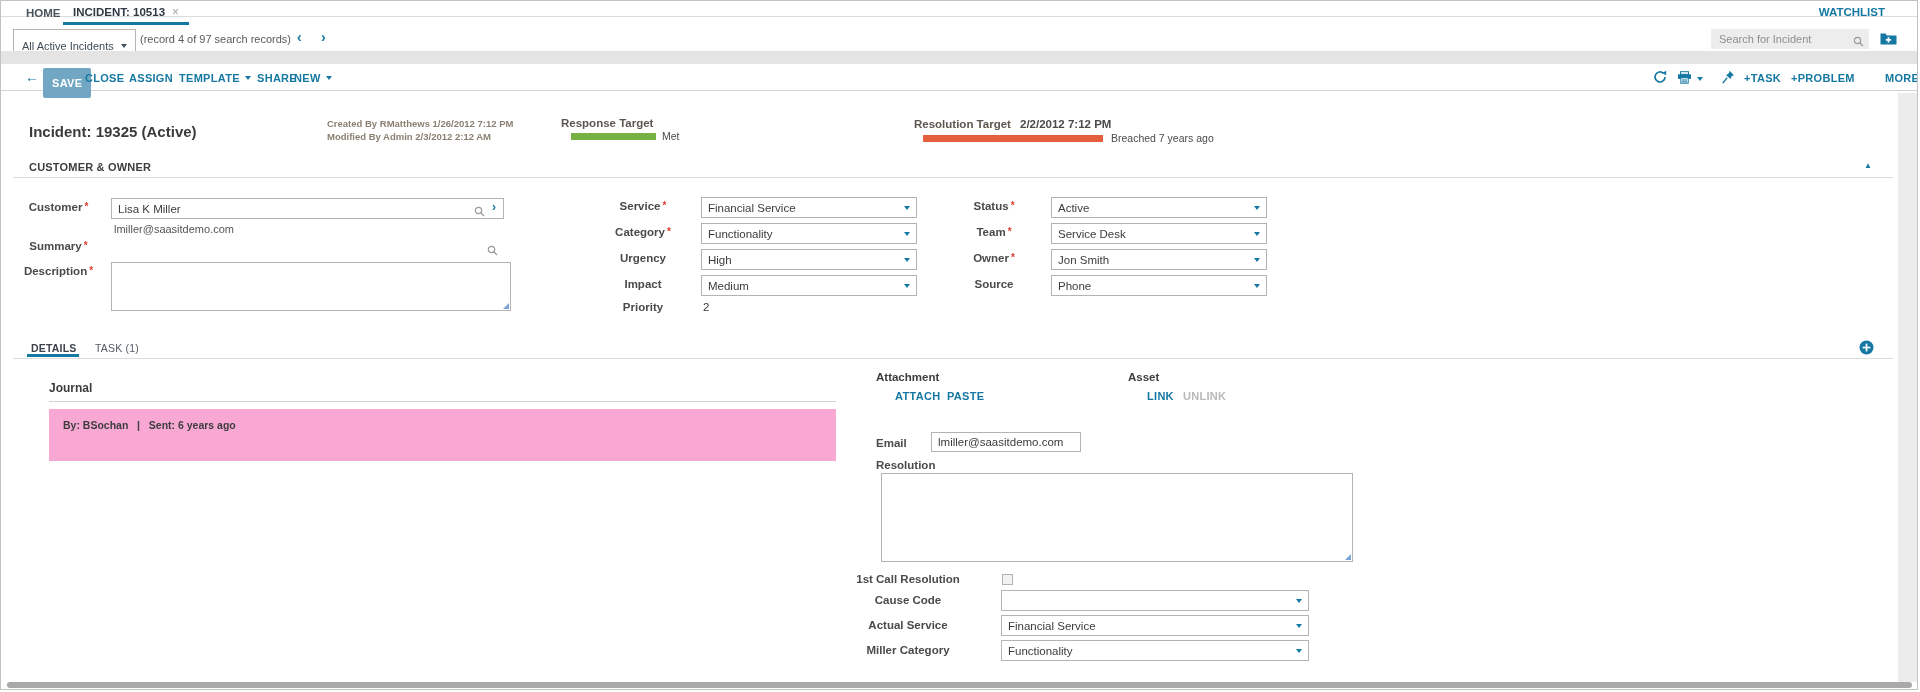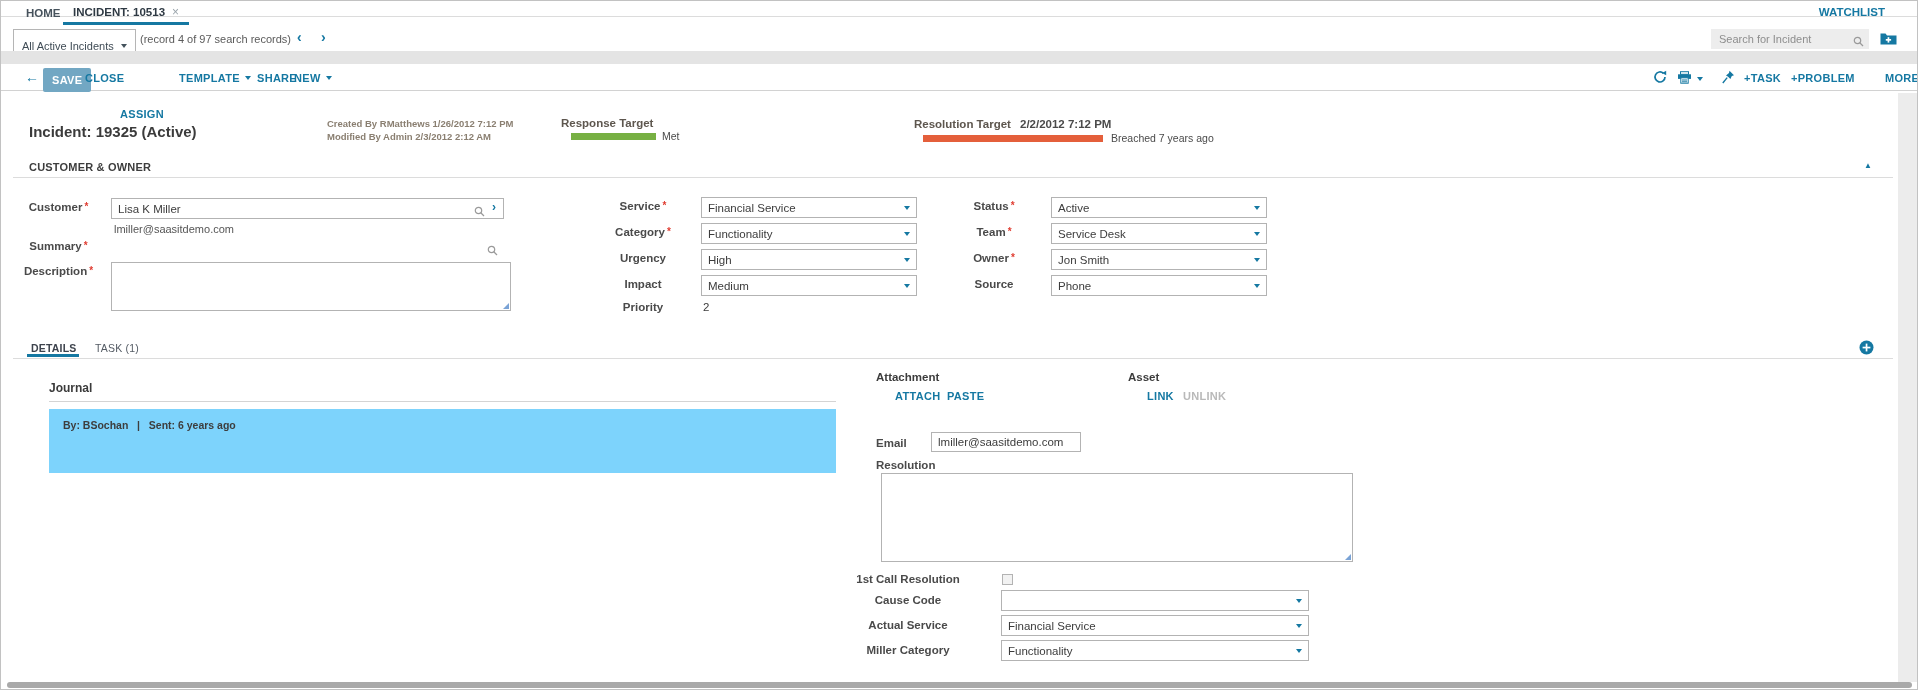--- a/index.html
+++ b/index.html
@@ -23,21 +23,21 @@
   .search-mag { position:absolute; left:1852px; top:7px; }
   .folder-ic { position:absolute; left:1879px; top:5px; cursor:pointer; }
 
   
   .grayband { position:absolute; left:0; top:50px; width:100%; height:13px; background:#e4e4e4; }
 
   
   .toolbar { position:absolute; left:0; top:63px; width:100%; height:27px; background:#fff; border-bottom:1px solid #d2d2d2; }
   .tb-item { position:absolute; top:8px; font-size:11px; font-weight:bold; color:#1578a2; letter-spacing:.3px; cursor:pointer; display:flex; align-items:center; gap:5px; }
   .back-arrow { position:absolute; left:24px; top:5px; font-size:14px; font-weight:bold; color:#1578a2; cursor:pointer; }
-  .save-btn { position:absolute; left:42px; top:4px; height:24px; background:#72a7c3; color:#fff; font-size:11px; font-weight:bold; letter-spacing:.3px; border:none; padding:0 9px; border-radius:2px; cursor:pointer; font-family:inherit; }
+  .save-btn { position:absolute; left:42px; top:4px; height:30px; background:#72a7c3; color:#fff; font-size:11px; font-weight:bold; letter-spacing:.3px; border:none; padding:0 9px; border-radius:2px; cursor:pointer; font-family:inherit; }
   .caret { width:0; height:0; border-left:3.5px solid transparent; border-right:3.5px solid transparent; border-top:4.5px solid #1578a2; display:inline-block; }
   .caret.dark { border-top-color:#44525c; }
 
   
   .rec-title { position:absolute; left:28px; top:122px; font-size:15px; font-weight:bold; color:#3b3b3b; }
   .meta { position:absolute; left:326px; font-size:9.5px; font-weight:bold; color:#8a7f71; }
   .sla-label { position:absolute; font-size:11.5px; font-weight:bold; color:#5d564e; }
   .sla-bar { position:absolute; height:7px; }
   .sla-status { position:absolute; font-size:10.5px; color:#4a4a4a; }
   .sla-date { position:absolute; font-size:11.5px; font-weight:bold; color:#4a4a4a; }
@@ -61,21 +61,21 @@
 
   
   .dtab { position:absolute; top:341px; font-size:10.5px; font-weight:bold; color:#3d434d; letter-spacing:.2px; cursor:pointer; }
   .dtab.inactive { color:#545b64; font-weight:normal; }
   .dtab-underline { position:absolute; left:26px; top:353px; width:52px; height:3px; background:#1578a2; }
   .plus-circle { position:absolute; left:1858px; top:339px; cursor:pointer; }
 
   
   .journal-title { position:absolute; left:48px; top:380px; font-size:12px; font-weight:bold; color:#3b3b3b; }
   .add-link { position:absolute; left:793px; top:382px; font-size:11px; font-weight:bold; color:#1578a2; cursor:pointer; display:flex; align-items:center; gap:5px;margin-top:40px; }
-  .journal-panel { position:absolute; left:48px; top:408px; width:787px; height:64px; background:#7dd3fc; cursor:pointer; }
+  .journal-panel { position:absolute; left:48px; top:408px; width:787px; height:52px; background:#f9a8d4; cursor:pointer; }
   .journal-entry { position:absolute; left:14px; top:10px; font-size:10.5px; font-weight:bold; color:#3d3d3d; white-space:pre; }
 
   
   .blk-title { position:absolute; font-size:11.5px; font-weight:bold; color:#3d3d3d; }
   .lnk { position:absolute; font-size:11px; font-weight:bold; color:#1578a2; letter-spacing:.3px; cursor:pointer; }
   .lnk.disabled { color:#b9b9b9; cursor:default; }
   .checkbox { position:absolute; width:11px; height:11px; border:1px solid #b3b3b3; background:#f2f2f2; cursor:pointer; }
 
   
   .vscroll { position:absolute; left:1897px; top:92px; width:20px; height:589px; background:#ececec; cursor:pointer; }
@@ -120,21 +120,21 @@
         </svg>
     </span>
   </div>
 
   <div class="grayband"></div>
 
   <div class="toolbar">
     <div class="back-arrow">←</div>
     <button class="save-btn">SAVE</button>
     <div class="tb-item" style="left:84px;">CLOSE</div>
-    <div class="tb-item" style="left:119px;margin-top:36px;">ASSIGN</div>
+    <div class="tb-item" style="left:128px;">ASSIGN</div>
     <div class="tb-item" style="left:178px;">
       <span>TEMPLATE</span>
       <span class="caret"></span>
     </div>
     <div class="tb-item" style="left:256px;">SHARE</div>
     <div class="tb-item" style="left:293px;">
       <span>NEW</span>
       <span class="caret"></span>
     </div>
 

